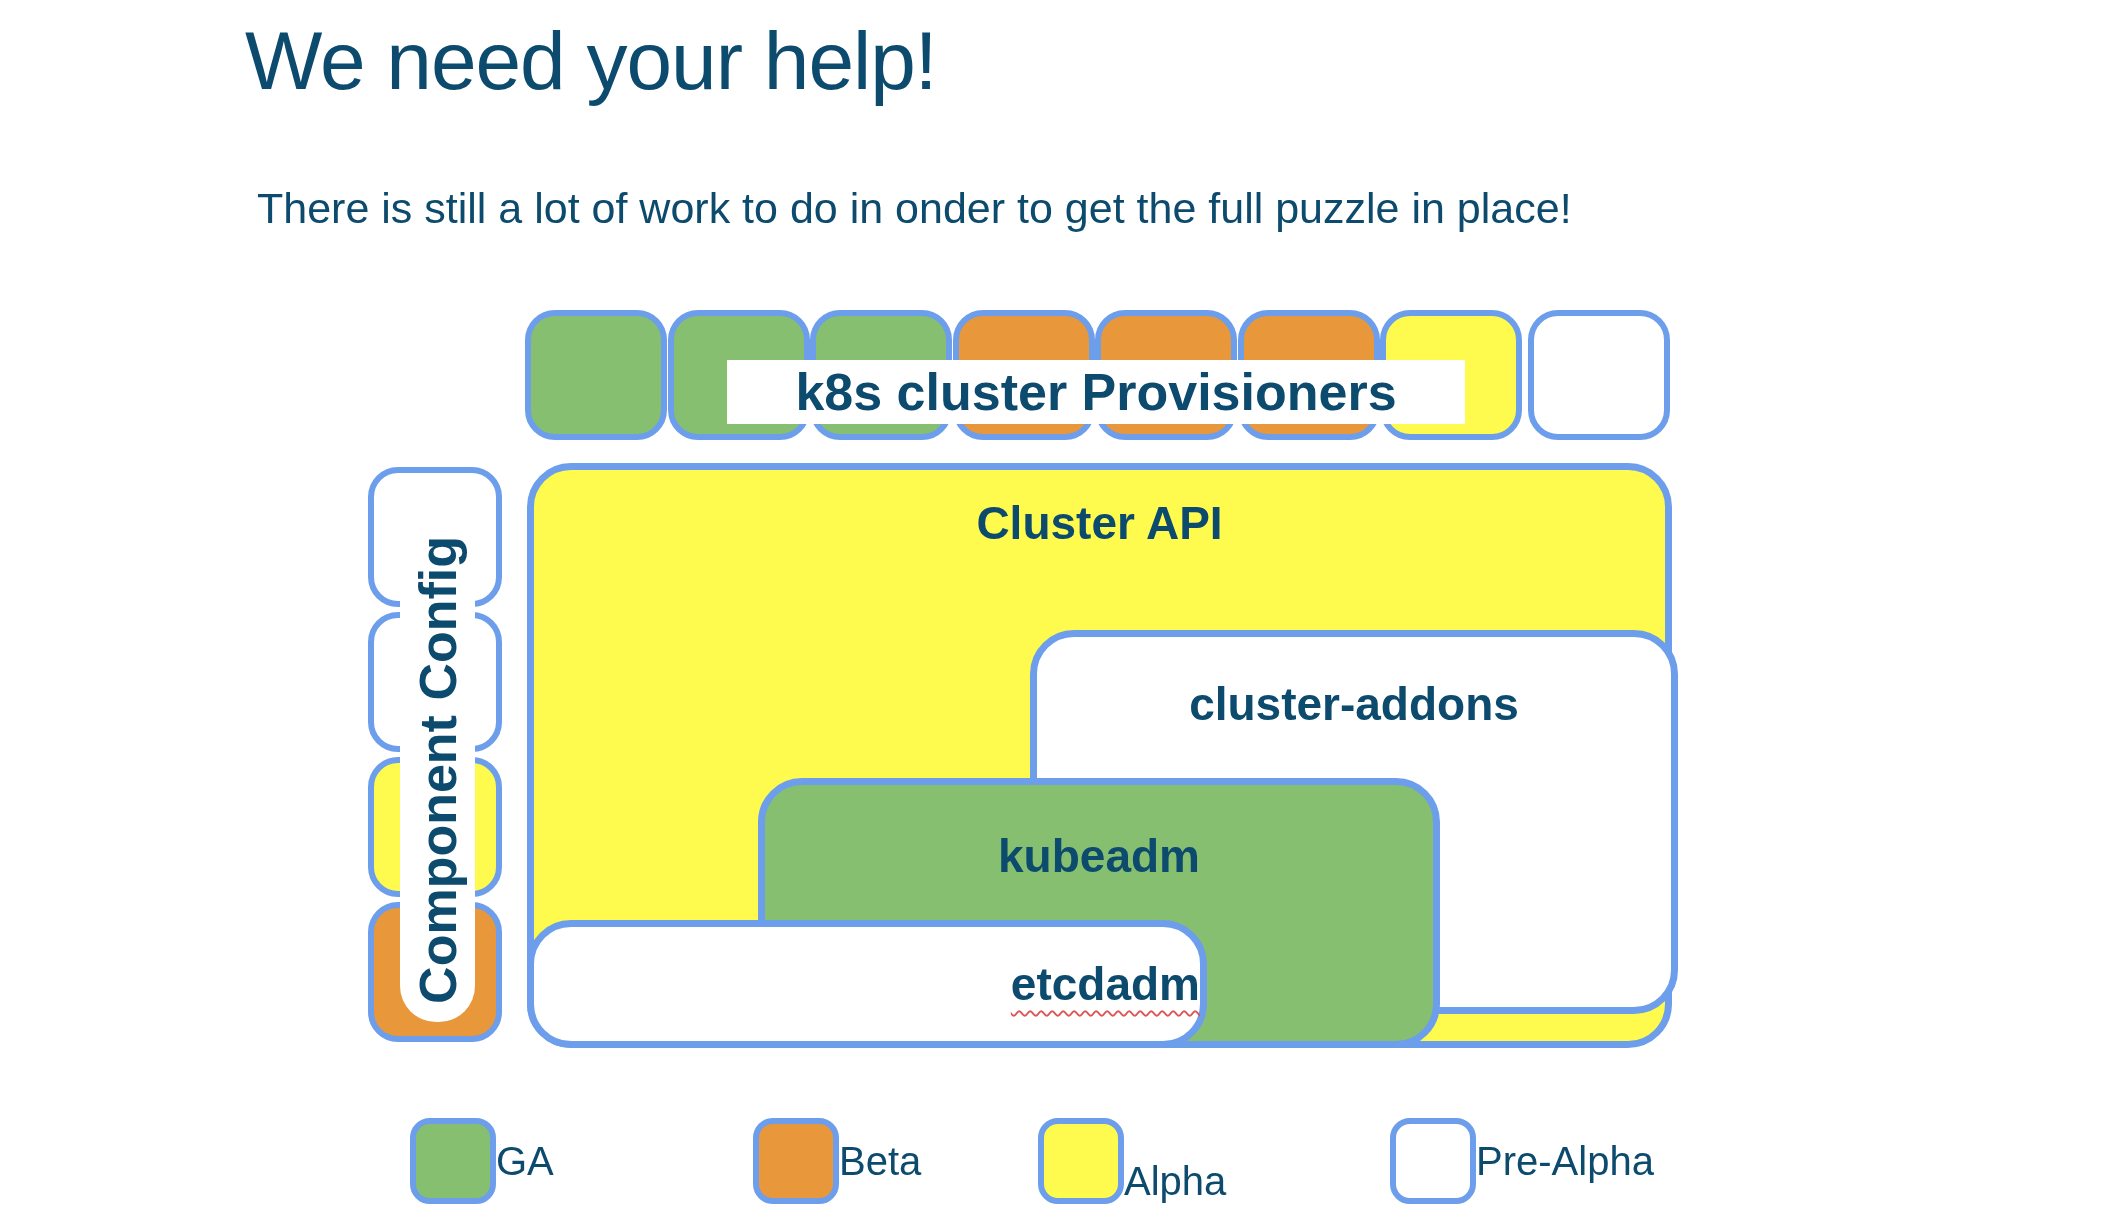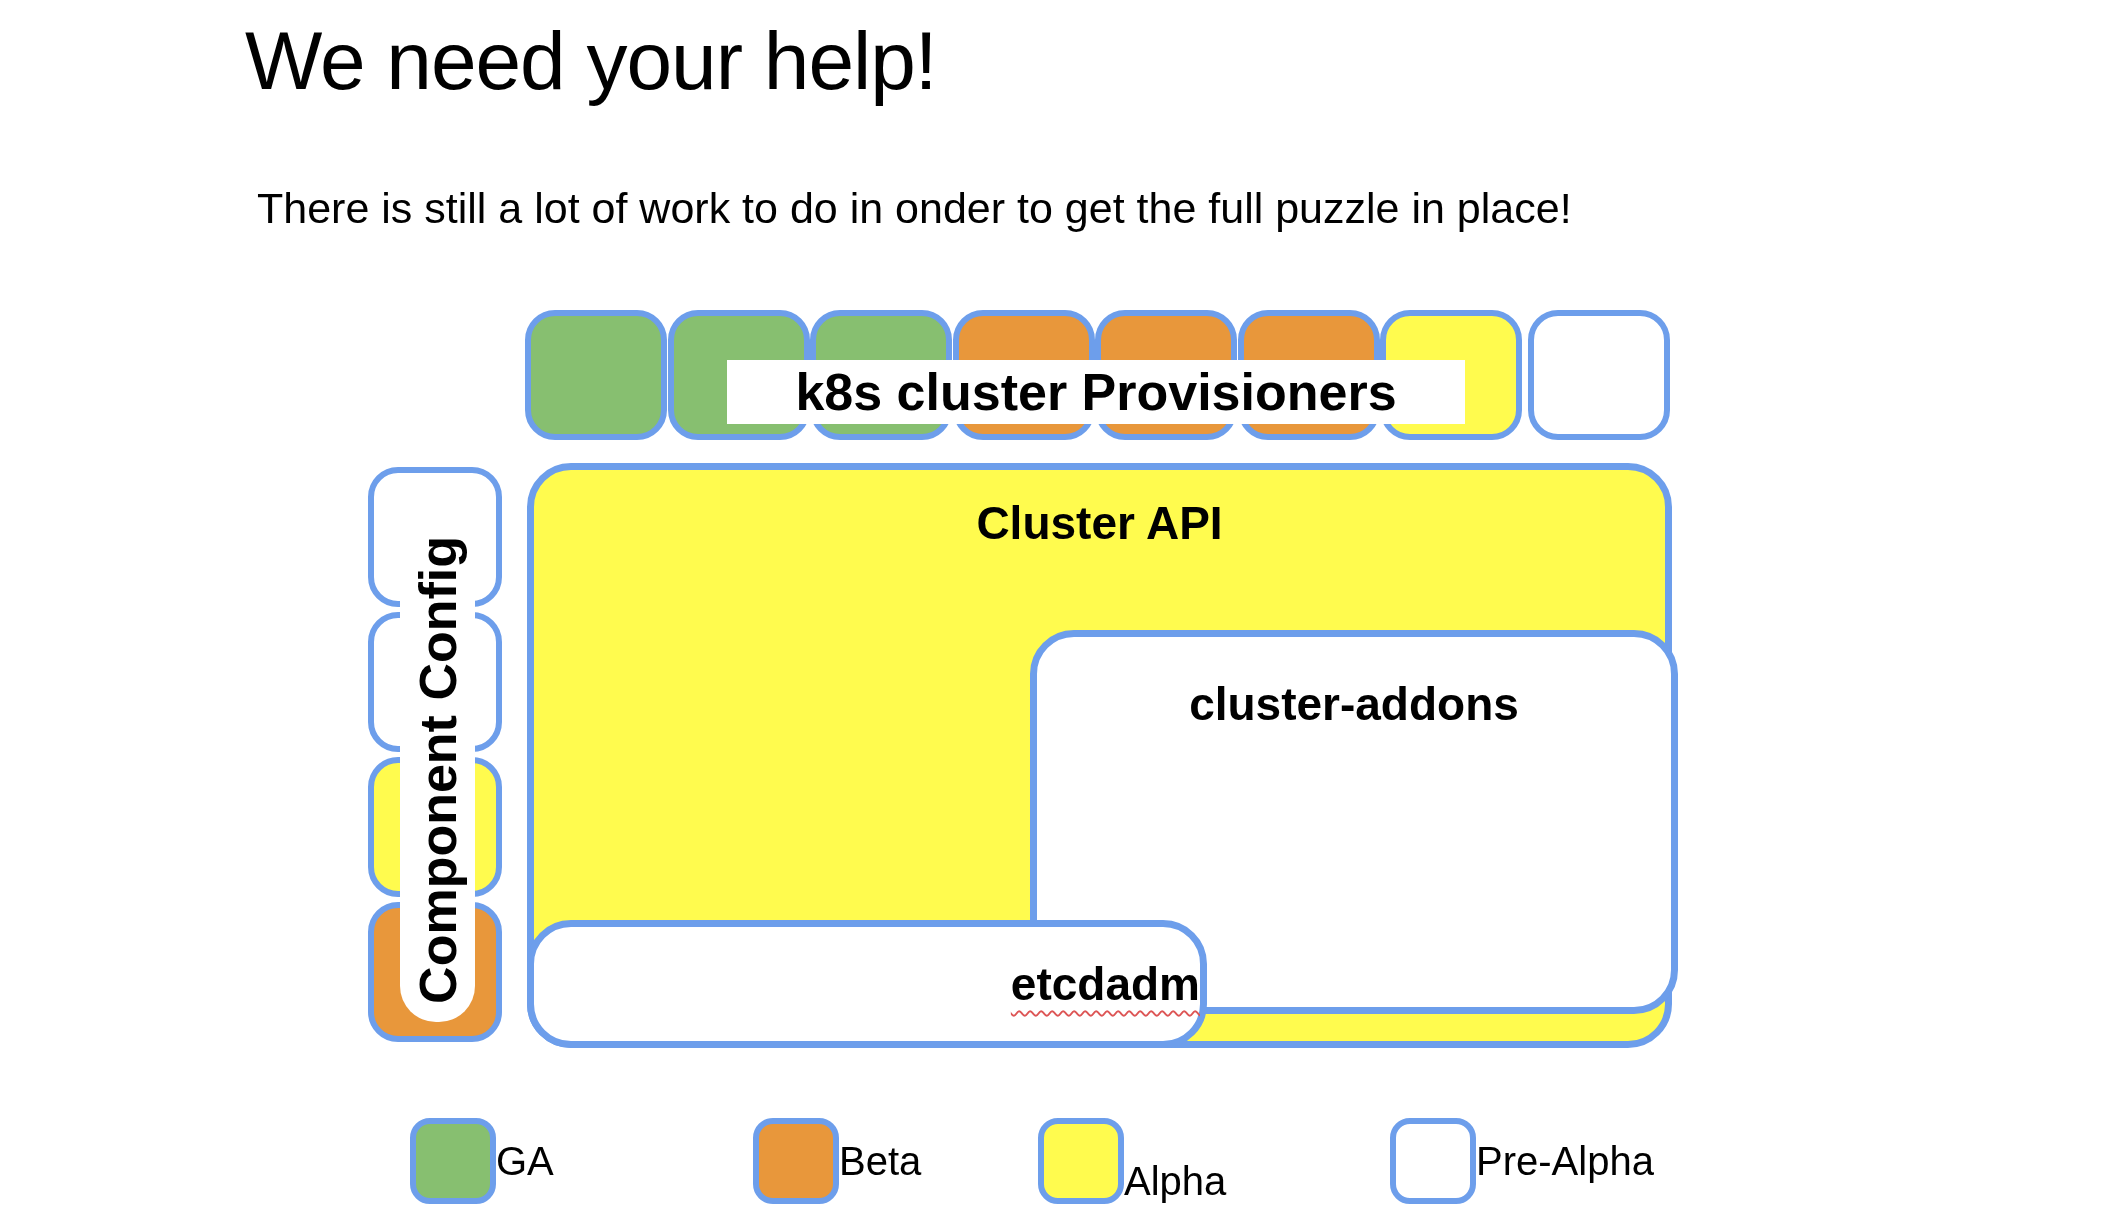--- a/index.html
+++ b/index.html
@@ -1,18 +1,18 @@
 <!DOCTYPE html>
 <html><head>
 <meta charset="utf-8">
 <style>
   html,body { margin:0; padding:0; background:#ffffff; }
   .slide {
     position:relative; width:2126px; height:1228px; background:#ffffff;
-    font-family:"Liberation Sans", sans-serif; color:#000000; overflow:hidden;
+    font-family:"Liberation Sans", sans-serif; color:#0c4a6e; overflow:hidden;
   }
   .title {
     position:absolute; left:245px; top:14px; margin:0;
     font-size:82px; font-weight:400; letter-spacing:-1px; white-space:nowrap;
   }
   .subtitle {
     position:absolute; left:245px; top:172px; margin:12px;
     font-size:43px; font-weight:400; white-space:nowrap;
   }
   .layer { position:absolute; inset:0; }
@@ -97,20 +97,23 @@
   </div>
 
   <div class="box cluster-api" id="box-cluster-api" style="background: rgb(255, 251, 78);">
     <div class="box-label">Cluster API</div>
   </div>
 
   <div class="box cluster-addons">
     <div class="box-label">cluster-addons</div>
   </div>
 
+  <div class="box kubeadm" id="box-kubeadm" style="background: rgb(135, 191, 112);">
+    <div class="box-label">kubeadm</div>
+  </div>
 
   <div class="box etcdadm">
     <div class="box-label">
       <span class="squiggle">etcdadm</span>
     </div>
   </div>
 
   <div class="layer" id="legend">
       <div class="legend-item" style="left: 410px;">
         <div class="legend-swatch" style="background: rgb(135, 191, 112);"></div>

